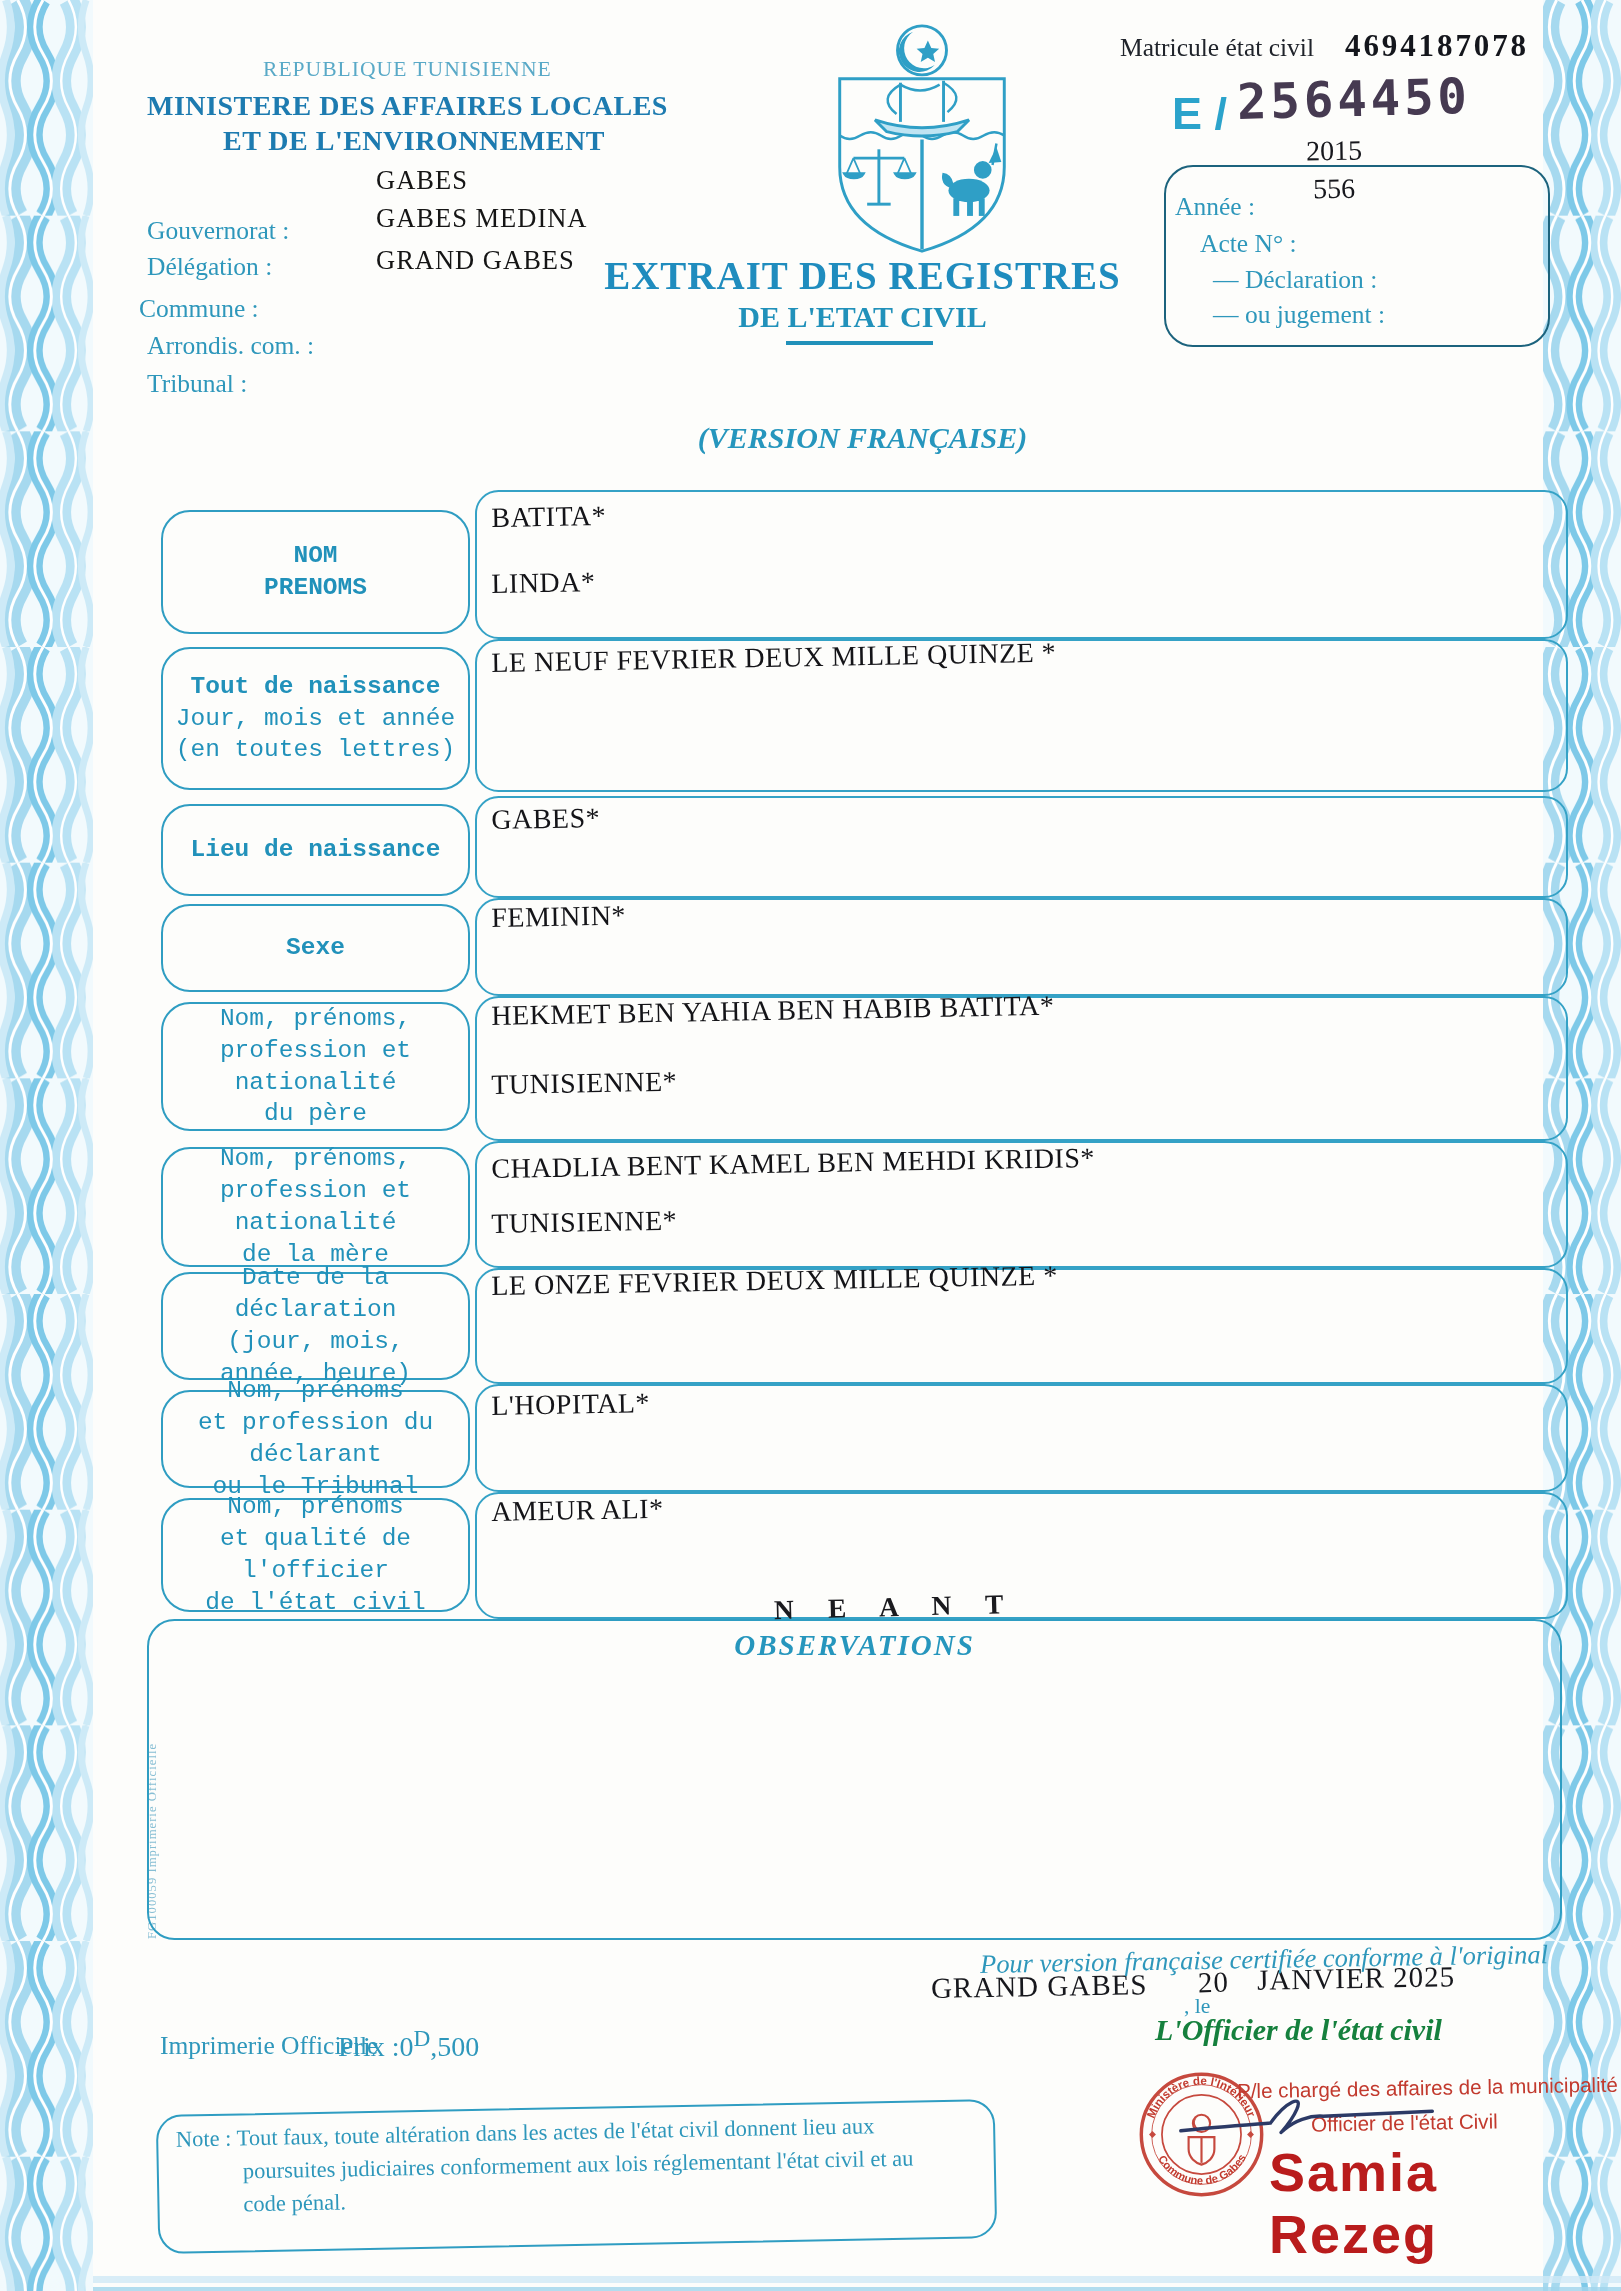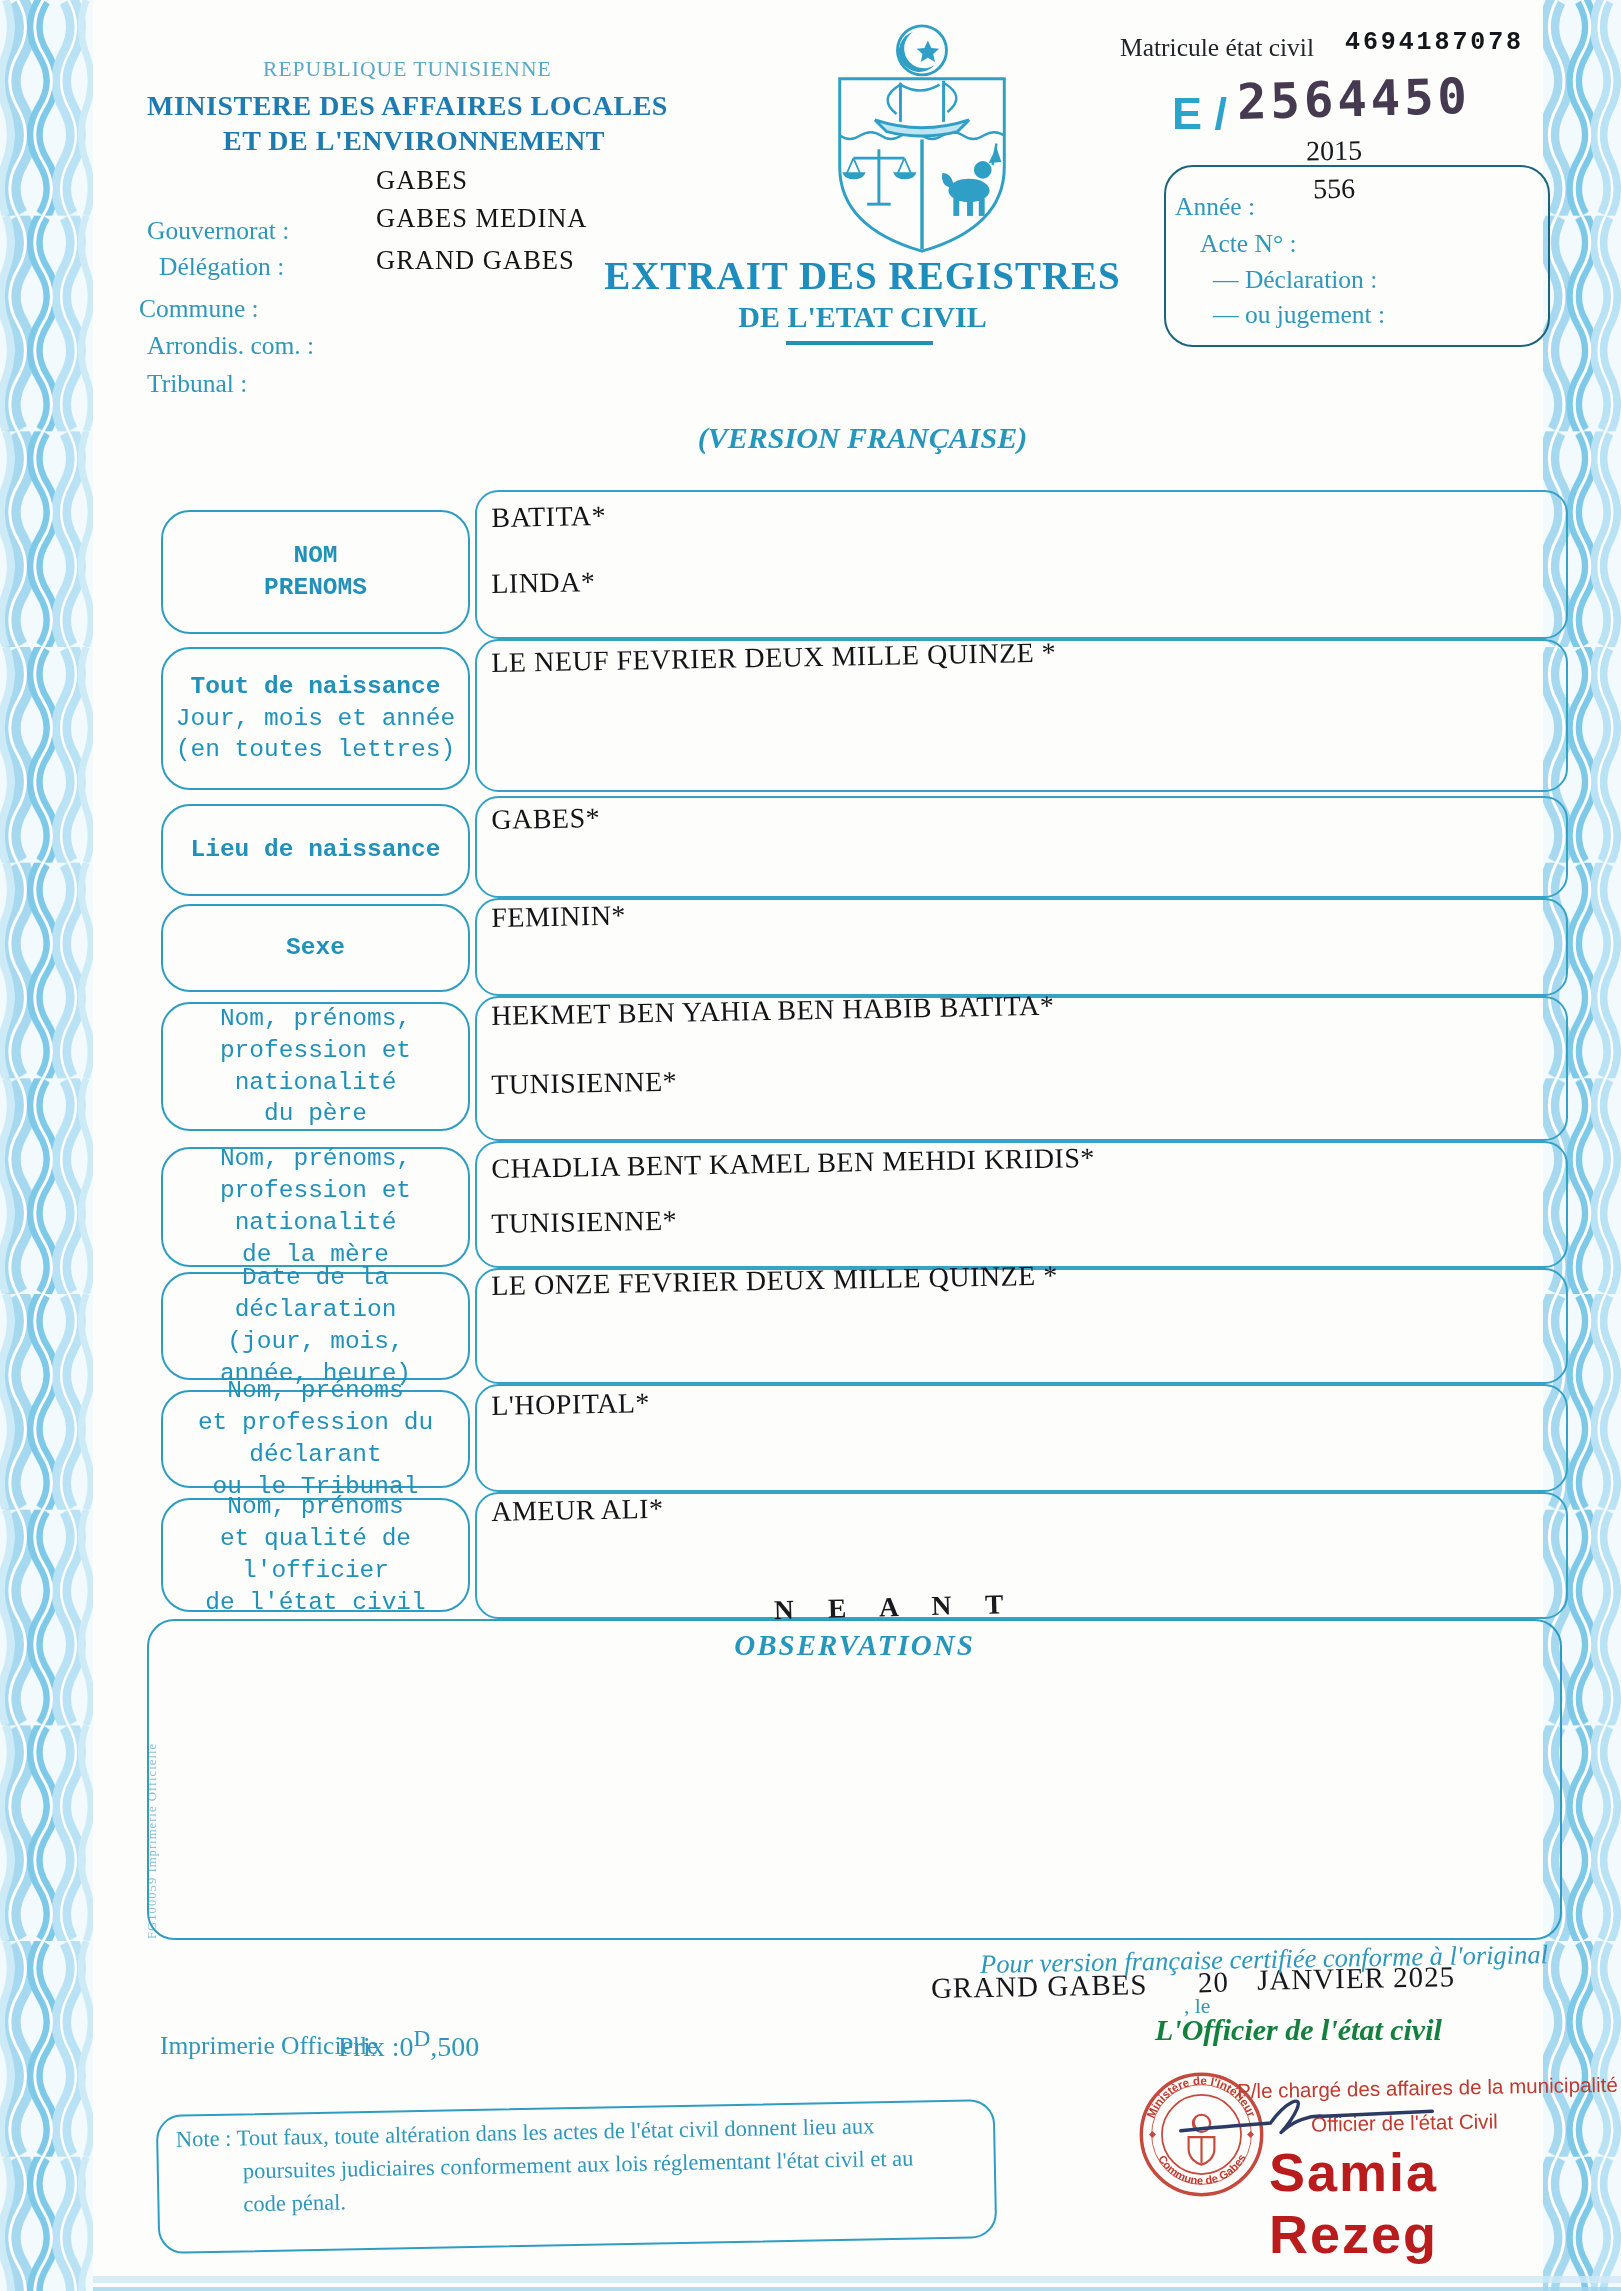--- a/index.html
+++ b/index.html
@@ -6,21 +6,21 @@
   #page{position:relative;width:1621px;height:2292px;background:#fdfdfb;overflow:hidden;
         font-family:"Liberation Serif",serif;color:#1d1d1f;}
   .abs{position:absolute;}
   
   .band{position:absolute;top:0;height:2292px;z-index:0;}
   .rep{font-size:21.6px;color:#59a9c7;letter-spacing:1px;}
   .ministry{font-size:28px;font-weight:bold;color:#1d7bb0;letter-spacing:0.5px;}
   .hlabel{font-size:25.5px;color:#2e97bb;}
   .hval{font-size:26.5px;color:#151515;letter-spacing:1px;}
   .matlabel{font-size:25.5px;color:#20242b;}
-  .matval{font-size:25px;font-weight:bold;color:#14161c;letter-spacing:2.9px;font-family:Liberation Mono, monospace;}
+  .matval{font-size:31px;font-weight:bold;color:#14161c;letter-spacing:2.9px;}
   .eprefix{font-family:"Liberation Sans",sans-serif;font-size:45px;font-weight:bold;color:#2ba3cb;}
   .bignum{font-family:"DejaVu Sans Mono",monospace;font-size:49px;font-weight:bold;color:#463a51;
           letter-spacing:3.9px;transform:rotate(-1.5deg);}
   .typedsm{font-size:28px;color:#17181d;transform:rotate(-1deg);}
   .actebox{border:2.9px solid #1c637d;border-radius:29px;}
   .actelbl{font-size:25.5px;color:#2e97bb;}
   
   .t1{font-size:39px;font-weight:bold;color:#1f8cbe;letter-spacing:1px;}
   .t2{font-size:30px;font-weight:bold;color:#2191ba;}
   .rule{background:#2191ba;height:3.9px;}
@@ -95,21 +95,21 @@
 
   <div class="abs rep" style="left:263px;top:57px;">REPUBLIQUE TUNISIENNE</div>
   <div class="abs ministry" style="left:147px;top:90px;">MINISTERE DES AFFAIRES LOCALES</div>
   <div class="abs ministry" style="left:223px;top:125px;">ET DE L'ENVIRONNEMENT</div>
 
   <div class="abs hval" style="left:376px;top:165px;">GABES</div>
   <div class="abs hval" style="left:376px;top:203px;">GABES MEDINA</div>
   <div class="abs hval" style="left:376px;top:245px;">GRAND GABES</div>
 
   <div class="abs hlabel" style="left:147px;top:216px;">Gouvernorat :</div>
-  <div class="abs hlabel" style="left:159px;top:252px;">Délégation :</div>
+  <div class="abs hlabel" style="left:147px;top:252px;">Délégation :</div>
   <div class="abs hlabel" style="left:139px;top:294px;">Commune :</div>
   <div class="abs hlabel" style="left:147px;top:331px;">Arrondis. com. :</div>
   <div class="abs hlabel" style="left:147px;top:369px;">Tribunal :</div>
 
   <svg class="abs" style="left:814px;top:19.6px;" width="216" height="240" viewBox="0 0 220 245">
     <g stroke="#2f9fc6" fill="none" stroke-width="3">
       <circle cx="110" cy="31" r="25"></circle>
       <path d="M101,12 a21,21 0 1,0 22,34 a17,17 0 1,1 -22,-34" fill="#2f9fc6" stroke="none"></path>
       <path d="M116,21 l3.5,7.5 8,.8 -6,5.5 1.8,8 -7.3,-4.2 -7.3,4.2 1.8,-8 -6,-5.5 8,-.8 z" fill="#2f9fc6" stroke="none"></path>
       <path d="M26,60 h168 v90 c0,46 -36,72 -84,86 c-48,-14 -84,-40 -84,-86 z"></path>

